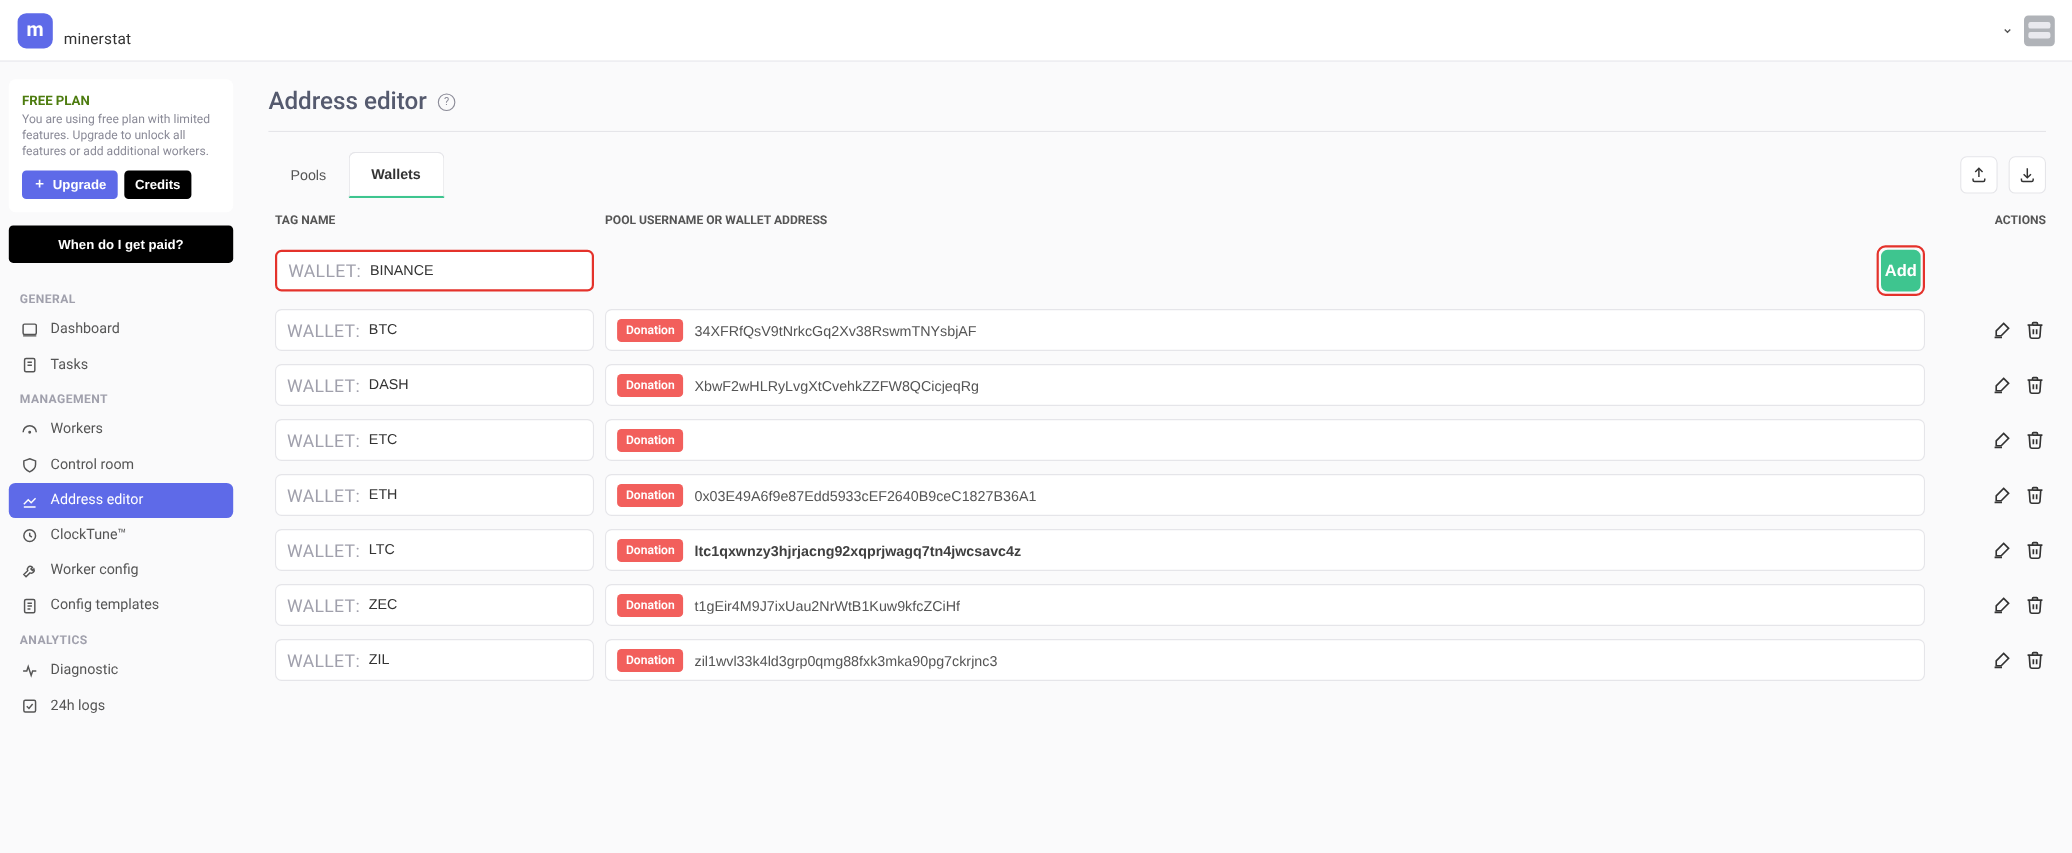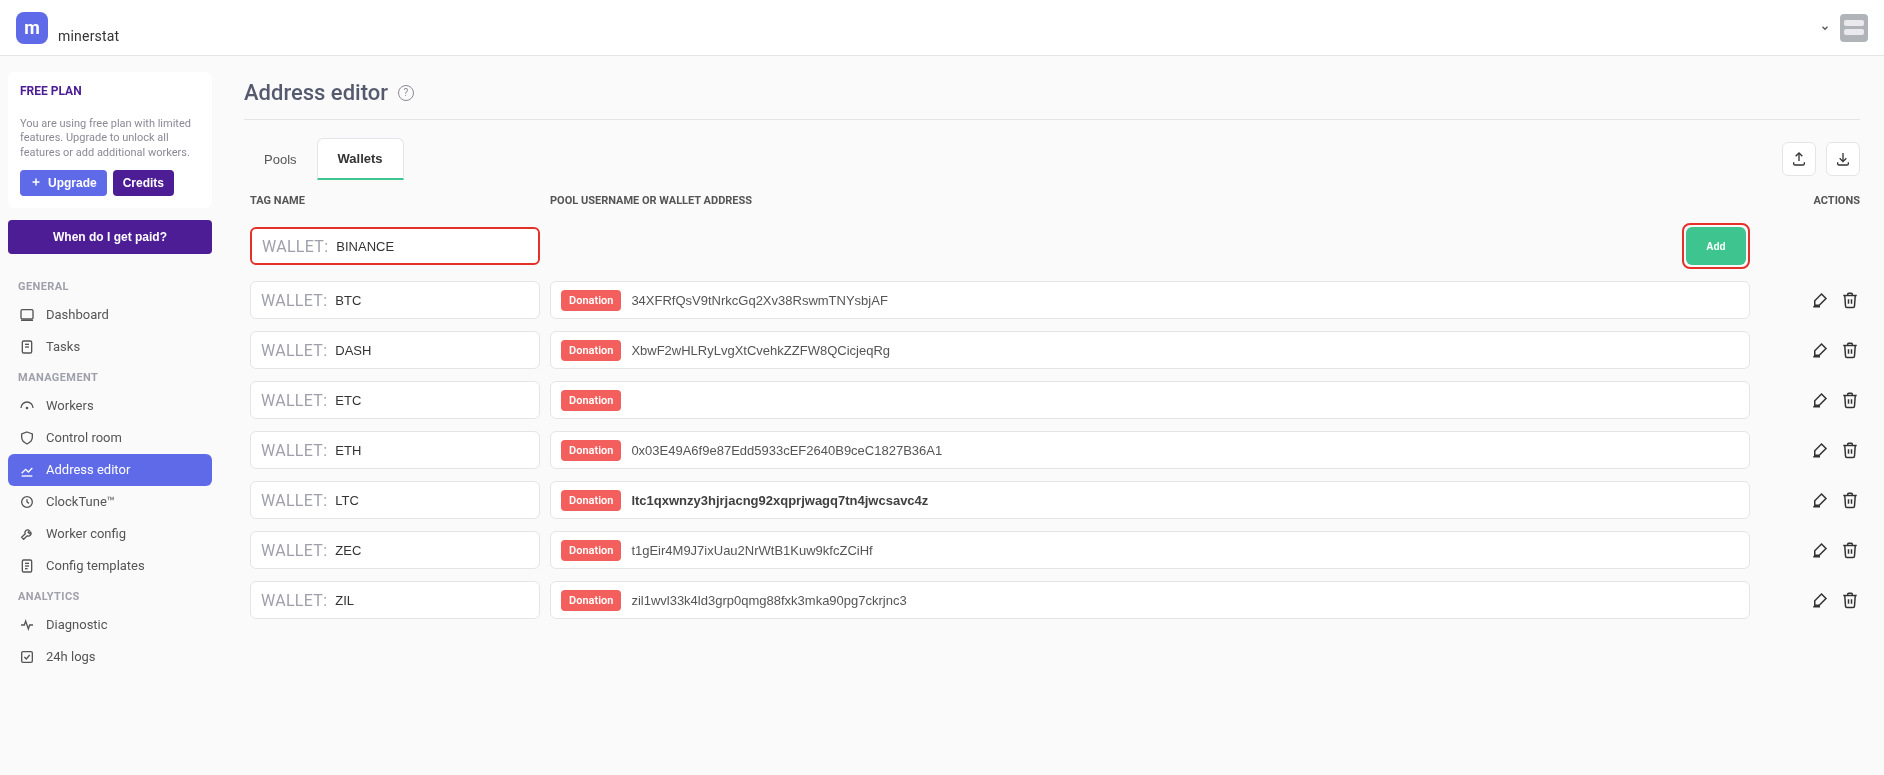--- a/index.html
+++ b/index.html
@@ -15,26 +15,26 @@
   .app-icon { width:28px; height:28px; border-radius:4px; background:#b0b3b8; display:flex; flex-direction:column; gap:3px; align-items:center; justify-content:center; padding:4px; }
   .app-icon div { background:#e9e9ee; height:6px; width:100%; border-radius:2px; }
   
   
   .layout { display:flex; }
   .sidebar { width: 220px; padding: 16px 8px 16px 8px; }
   .main { flex:1; padding: 24px 0 24px 24px; }
   
   
   .plan-box { background:#fff; border-radius:6px; padding:12px; margin-bottom:12px; }
-  .plan-title { font-weight:700; font-size:12px; color:#4c1d95; margin-bottom:19px; }
+  .plan-title { font-weight:700; font-size:12px; color:#4d7c0f; margin-bottom:4px; }
   .plan-desc { font-size:11px; color:#8a8a97; line-height:1.3; margin-bottom:10px; }
   .plan-btns { display:flex; gap:6px; }
   .btn { display:inline-flex; gap:6px; border:none; cursor:pointer; border-radius:4px; padding:6px 10px; font-size:12px; font-weight:600; color:#fff; }
   .btn-primary { background:#5e6ae8; }
-  .btn-green { background:#4c1d95; }
+  .btn-green { background:#000000; }
   .btn-green-wide { width:100%; justify-content:center; padding:10px; }
   .paid-btn-wrap { margin-bottom:18px; }
   
   .nav-section-label { font-size:11px; font-weight:700; color:#a0a0ac; letter-spacing:.4px; padding:8px 10px 6px; }
   .nav-item { display:flex; align-items:center; gap:10px; padding:7px 10px; border-radius:6px; font-size:13px; color:#555; cursor:pointer; }
   .nav-item .icon { width:18px; height:18px; display:flex; align-items:center; justify-content:center; color:#555; }
   .nav-item.active { background:#5e6ae8; color:#fff; }
   .nav-item.active .icon { color:#fff; }
   
   
@@ -61,21 +61,21 @@
   .tag-val input, .addr-input input { border:none; outline:none; font-size:13px; width:100%; background:transparent; color:#333; }
   .tag-val { flex:1; }
   .addr-input { padding:0 10px; gap:10px; }
   
   .badge-donation { background:#f25f5c; color:#fff; font-size:11px; font-weight:600; padding:4px 8px; border-radius:4px; }
   
   .row-actions { display:flex; gap:10px; justify-content:flex-end; }
   .row-action { cursor:pointer; color:#333; width:20px; height:20px; display:flex; align-items:center; justify-content:center; }
   
   .highlight { border:2px solid #e4322b !important; }
-  .add-btn { background:#3ec58f; color:#fff; font-weight:700; font-size:10px; border:none; border-radius:6px; height:38px; width:60px; cursor:pointer; }
+  .add-btn { background:#3ec58f; color:#fff; font-weight:700; font-size:15px; border:none; border-radius:6px; height:38px; width:36px; cursor:pointer; }
   .add-wrap { display:flex; justify-content:flex-end; }
   .add-highlight { border:2px solid #e4322b; border-radius:8px; padding:2px; }
   
   svg { display:block; }
 </style>
 </head>
 <body>
 
 <div class="header">
   <div class="logo-block">

